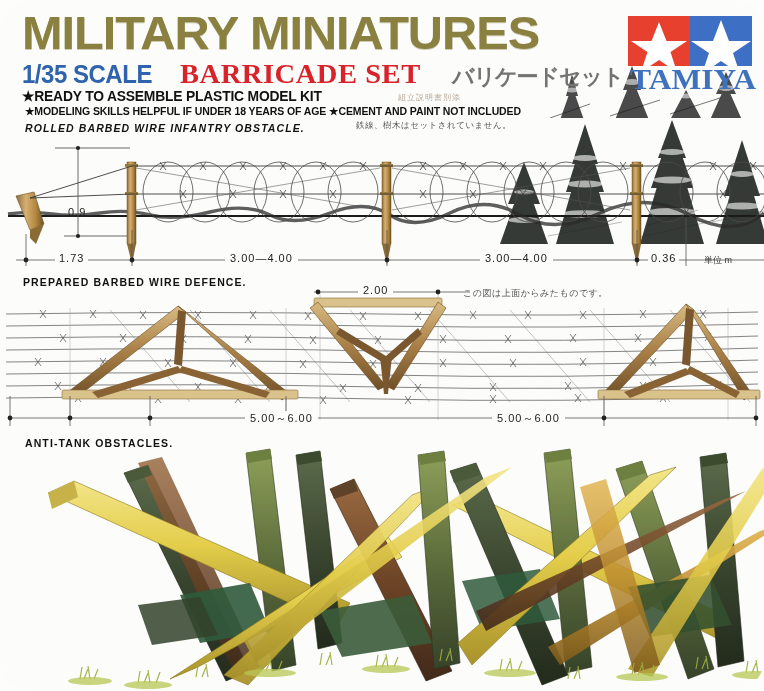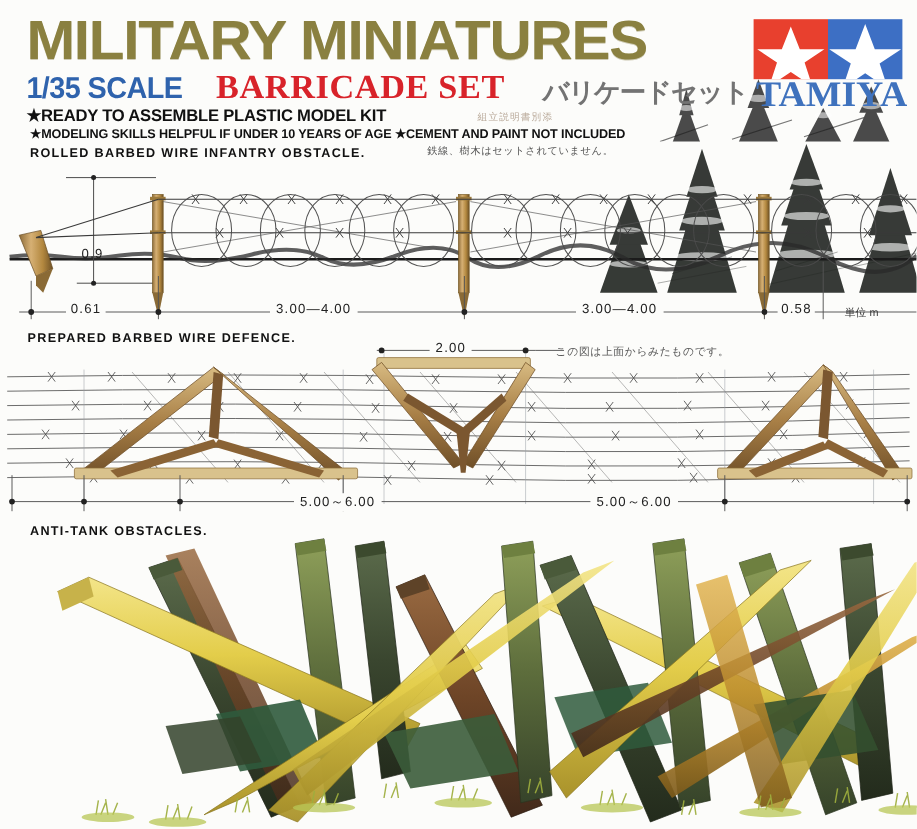--- a/index.html
+++ b/index.html
@@ -3,21 +3,21 @@
 <meta charset="utf-8">
 <style>
   html,body{margin:0;padding:0;}
   body{
     width:764px;height:691px;
     background:#fdfdfb;
     font-family:"Liberation Sans",sans-serif;
     overflow:hidden;
     position:relative;
   }
-  #sheet{position:relative;width:764px;height:691px;background:#fcfcfa;overflow:hidden;}
+  #sheet{position:relative;width:764px;height:691px;background:#fcfcfa;overflow:hidden;border-radius:31px;}
 
   
   #header{position:absolute;left:0;top:0;width:764px;height:118px;overflow:hidden;}
 
   #main-title{
     position:absolute;left:22px;top:6px;
     font-weight:bold;
     font-size:46px;
     letter-spacing:-1.0px;
     color:#8a8040;
@@ -126,41 +126,41 @@
         <ellipse cx="206" cy="32" rx="8" ry="3"></ellipse>
       </g>
     </svg>
 
     <div id="main-title">MILITARY MINIATURES</div>
 
     <div id="scale-text">1/35 SCALE</div>
     <div id="product-name">BARRICADE SET</div>
     <div id="product-name-jp">バリケードセット</div>
     <div id="tagline1">★READY TO ASSEMBLE PLASTIC MODEL KIT</div>
-    <div id="tagline2">★MODELING SKILLS HELPFUL IF UNDER 10 YEARS OF AGE ★CEMENT AND PAINT NOT INCLUDED</div>
+    <div id="tagline2">★MODELING SKILLS HELPFUL IF UNDER 18 YEARS OF AGE ★CEMENT AND PAINT NOT INCLUDED</div>
     <div id="jp-faint">組立説明書別添</div>
 
     <div id="tamiya-logo">
       <div class="logo-half logo-red">
         <svg width="62" height="50">
           <polygon points="31,6 38.5,25 59,25 42.5,36 49,56 31,44 13,56 19.5,36 3,25 23.5,25" fill="#ffffff"></polygon>
         </svg>
       </div>
       <div class="logo-half logo-blue">
         <svg width="62" height="50">
           <polygon points="31,4 39,25 61,25 43,37 50,58 31,45 12,58 19,37 1,25 23,25" fill="#ffffff"></polygon>
         </svg>
       </div>
     </div>
     <div id="tamiya-word">TAMIYA</div>
   </div>
 
   <div id="diagram1">
 
-    <div class="section-label" style="left:25px;top:4px;">ROLLED BARBED WIRE INFANTRY OBSTACLE.</div>
+    <div class="section-label" style="left:25px;top:4px;font-style:italic;">ROLLED BARBED WIRE INFANTRY OBSTACLE.</div>
     <div class="note-jp" style="left:336px;top:2px;padding-left:20px;">鉄線、樹木はセットされていません。</div>
 
     <svg width="764" height="152" viewBox="0 0 764 152">
       <defs>
         <linearGradient id="postG" x1="0" y1="0" x2="1" y2="0">
           <stop offset="0" stop-color="#8d6c3a"></stop>
           <stop offset=".35" stop-color="#d6b074"></stop>
           <stop offset=".7" stop-color="#b3883f"></stop>
           <stop offset="1" stop-color="#6f5226"></stop>
         </linearGradient>
@@ -286,24 +286,24 @@
       </g>
       <g fill="#222">
         <circle cx="26" cy="142" r="2.4"></circle>
           <circle cx="132" cy="142" r="2.4"></circle>
         <circle cx="387" cy="142" r="2.4"></circle>
           <circle cx="637" cy="142" r="2.4"></circle>
       </g>
     </svg>
 
     <div class="dim-text" style="left:68px;top:88px;">0.9</div>
-    <div class="dim-text" style="left:55px;top:134px;background:#fcfcfa;padding:0 4px;">0.61</div>
+    <div class="dim-text" style="left:55px;top:134px;background:#fcfcfa;padding:0 4px;">1.73</div>
     <div class="dim-text" style="left:225px;top:134px;background:#fcfcfa;padding:0 5px;">3.00—4.00</div>
     <div class="dim-text" style="left:480px;top:134px;background:#fcfcfa;padding:0 5px;">3.00—4.00</div>
-    <div class="dim-text" style="left:648px;top:134px;background:#fcfcfa;padding:0 3px;">0.58</div>
+    <div class="dim-text" style="left:648px;top:134px;background:#fcfcfa;padding:0 3px;">0.36</div>
     <div class="unit-text" style="left:704px;top:136px;">単位 m</div>
   </div>
 
   <div id="diagram2">
 
     <div class="section-label" style="left:23px;top:6px;">PREPARED BARBED WIRE DEFENCE.</div>
     <div class="note-jp" style="left:463px;top:17px;font-size:9px;">この図は上面からみたものです。</div>
 
     <svg width="764" height="165" viewBox="0 0 764 165">
       <defs>

